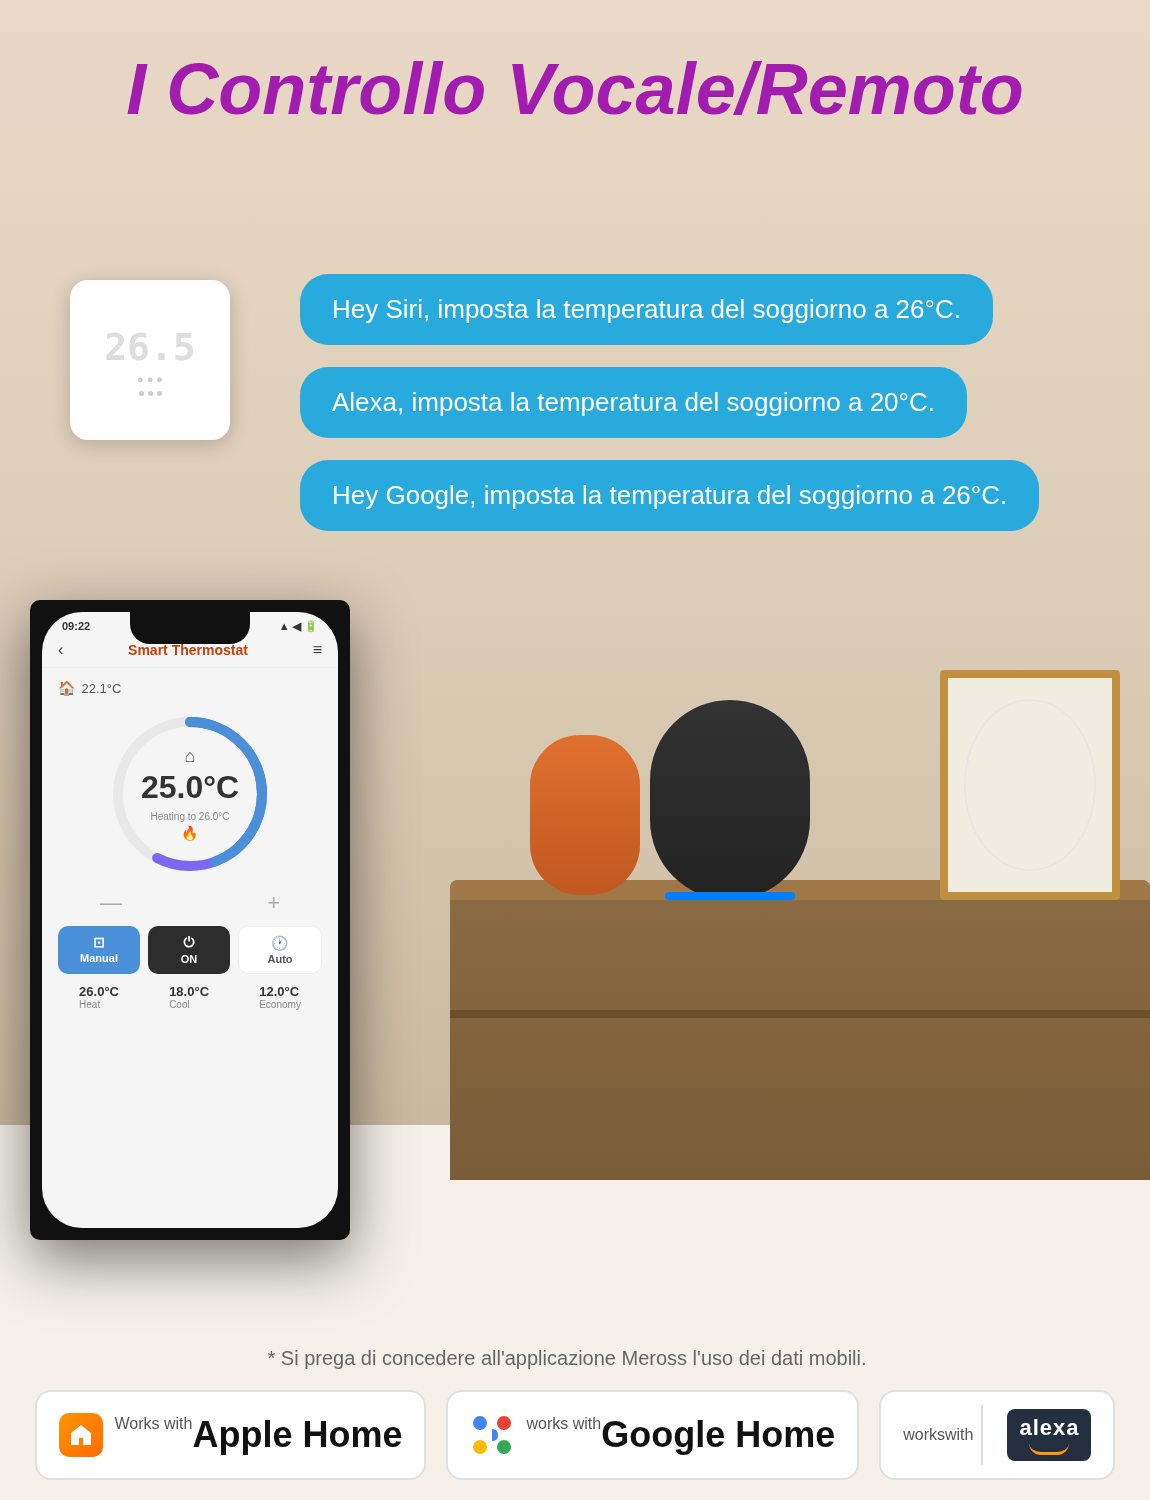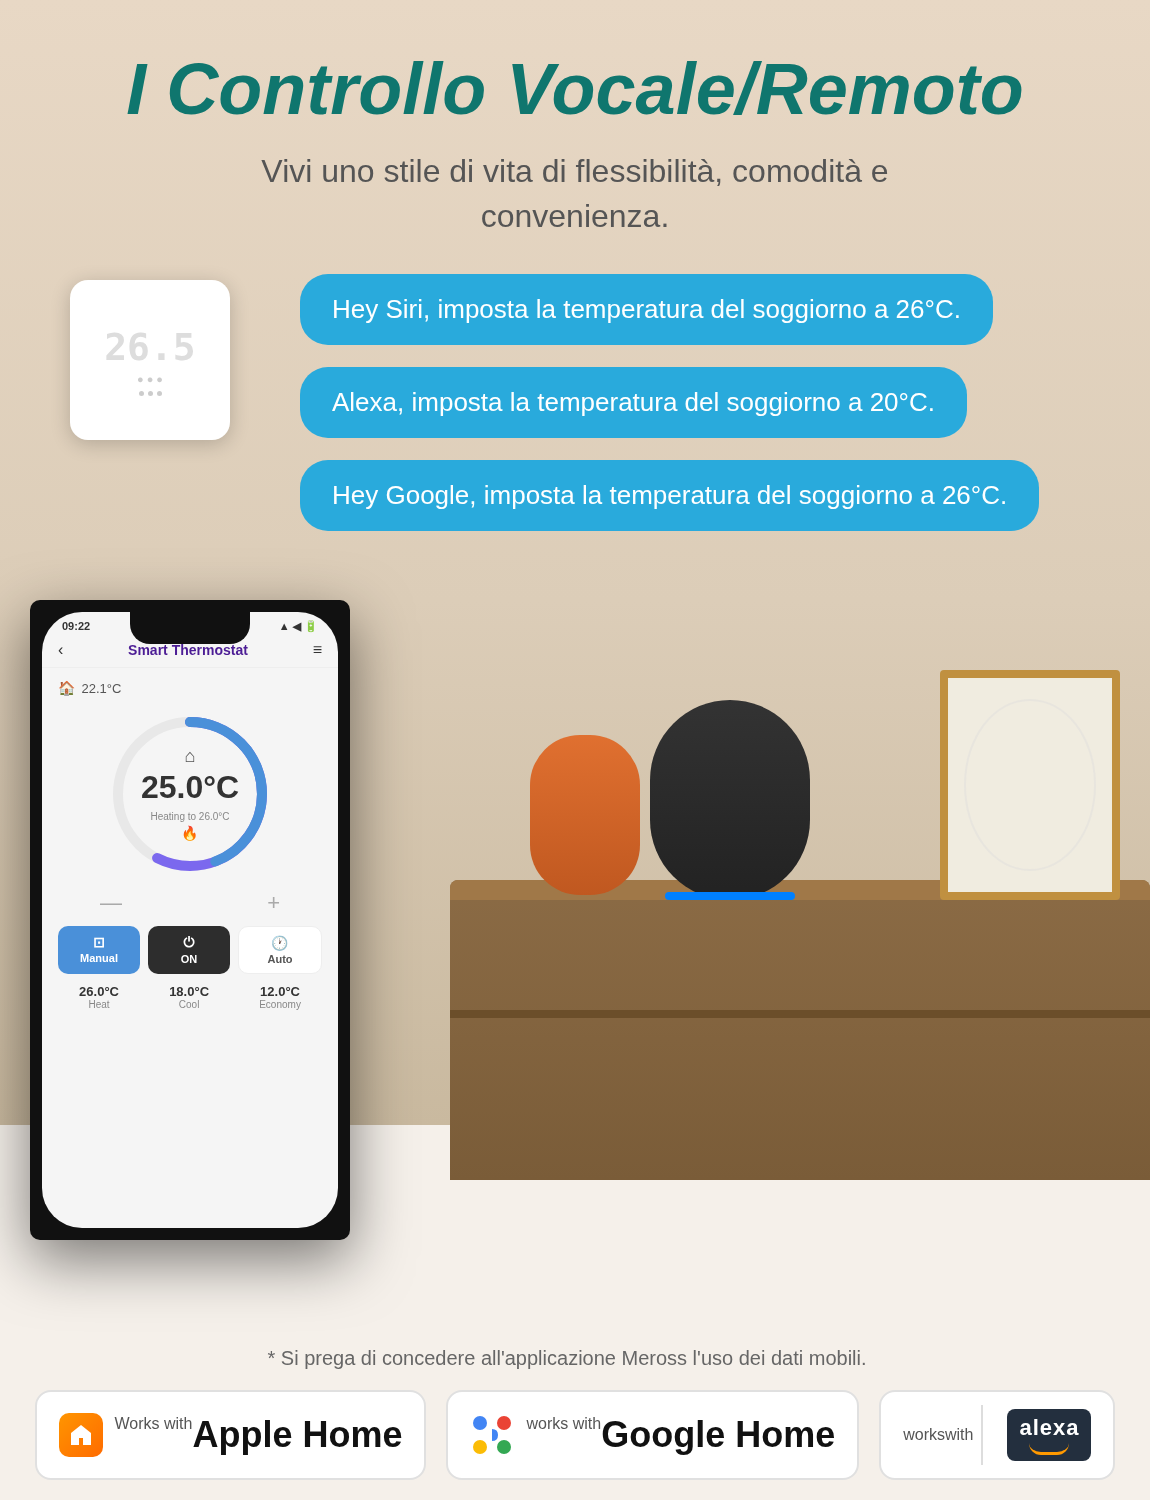--- a/index.html
+++ b/index.html
@@ -22,21 +22,21 @@
     
     .header {
       position: relative;
       z-index: 10;
       text-align: center;
       padding: 50px 80px 30px;
     }
     .header-title {
       font-size: 72px;
       font-weight: 900;
-      color: #0f766e;
+      color: #a21caf;
       line-height: 1.1;
       margin-bottom: 20px;
       font-style: italic;
     }
     .header-subtitle {
       font-size: 32px;
       color: #555;
       font-weight: 400;
       line-height: 1.4;
     }
@@ -153,21 +153,21 @@
     .phone-nav {
       display: flex;
       align-items: center;
       justify-content: space-between;
       padding: 8px 16px;
       border-bottom: 1px solid #eee;
     }
     .phone-nav-title {
       font-size: 14px;
       font-weight: 600;
-      color: #4c1d95;
+      color: #c2410c;
     }
     .phone-nav-icon {
       font-size: 16px;
       color: #333;
     }
 
     
     .app-body {
       padding: 12px 16px;
       background: #f5f5f5;
@@ -278,21 +278,21 @@
     }
 
     
     .temp-presets {
       display: flex;
       gap: 8px;
       justify-content: space-around;
       margin-top: 4px;
     }
     .preset {
-      text-align: center;
+      text-align: left;
     }
     .preset-val {
       font-size: 13px;
       font-weight: 600;
       color: #333;
     }
     .preset-label {
       font-size: 10px;
       color: #888;
     }
@@ -502,24 +502,20 @@
       margin-top: 2px;
     }
   </style>
 </head>
 <body>
 
 <div class="bg"></div>
 
 <div class="header">
   <h1 class="header-title">I Controllo Vocale/Remoto</h1>
-  <p class="header-subtitle">
-    <span>Vivi uno stile di vita di flessibilità, comodità e</span><br>
-    <span>convenienza.</span>
-  </p>
 </div>
 
 <div class="thermostat-wall">
   <div class="thermostat-display">26.5</div>
   <div class="thermostat-sub">● ● ●</div>
   <div class="thermostat-dots">
     <div class="thermostat-dot"></div>
     <div class="thermostat-dot"></div>
     <div class="thermostat-dot"></div>
   </div>

